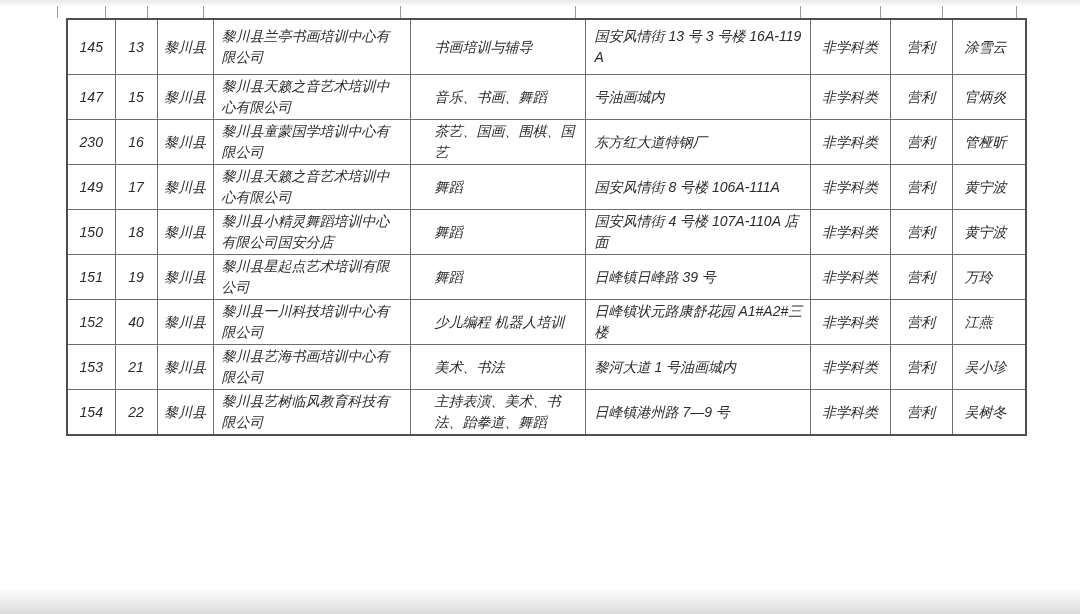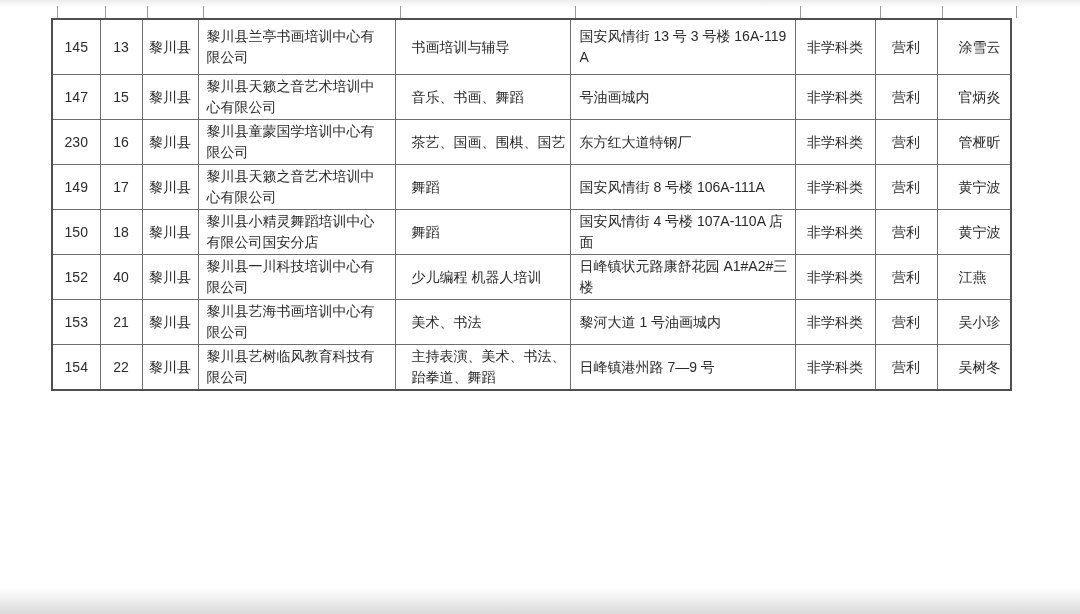--- a/index.html
+++ b/index.html
@@ -11,39 +11,39 @@
     -webkit-font-smoothing:antialiased;
   }
   .page{
     position:relative;width:1080px;height:614px;
     background:linear-gradient(#ebebeb 0px, #ffffff 7px, #ffffff 100%);
   }
   
   .stub{
     position:absolute;top:6px;width:1px;height:12px;background:#9a9a9a;
   }
-  .tablewrap{position:absolute;left:51px;top:18px;}
+  .tablewrap{position:absolute;left:66px;top:18px;font-style:italic;}
   table{
     border-collapse:collapse;table-layout:fixed;width:959px;
     border:2px solid #4f4f4f;
   }
   td{
     border:1px solid #6e6e6e;
     font-size:14px;line-height:21px;
     padding:1px 4px;
     vertical-align:middle;
     word-break:break-all;
     overflow:hidden;
   }
   tr:first-child td{padding-top:6px;padding-bottom:6px;}
   .col-seq,.col-no,.col-county,.col-category,.col-profit{text-align:center;}
   .col-name{padding-left:8px;padding-right:9px;}
-  .col-training{padding-left:16px;padding-right:4px;}
+  .col-training{padding-left:24px;padding-right:4px;}
   .col-address{padding-left:9px;padding-right:5px;}
-  .col-person{padding-left:21px;}
+  .col-person{padding-left:12px;}
   .bottom-shadow{
     position:absolute;left:0;bottom:0;width:1080px;height:26px;
     background:linear-gradient(rgba(255,255,255,0) 0%, #dadada 100%);
   }
 </style>
 </head>
 <body>
 
 <div class="page">
 
@@ -123,20 +123,31 @@
             <td class="col-no">18</td>
             <td class="col-county">黎川县</td>
             <td class="col-name">黎川县小精灵舞蹈培训中心有限公司国安分店</td>
             <td class="col-training">舞蹈</td>
             <td class="col-address">国安风情街 4 号楼 107A-110A 店面</td>
             <td class="col-category">非学科类</td>
             <td class="col-profit">营利</td>
             <td class="col-person">黄宁波</td>
           </tr>
           <tr>
+            <td class="col-seq">151</td>
+            <td class="col-no">19</td>
+            <td class="col-county">黎川县</td>
+            <td class="col-name">黎川县星起点艺术培训有限公司</td>
+            <td class="col-training">舞蹈</td>
+            <td class="col-address">日峰镇日峰路 39 号</td>
+            <td class="col-category">非学科类</td>
+            <td class="col-profit">营利</td>
+            <td class="col-person">万玲</td>
+          </tr>
+          <tr>
             <td class="col-seq">152</td>
             <td class="col-no">40</td>
             <td class="col-county">黎川县</td>
             <td class="col-name">黎川县一川科技培训中心有限公司</td>
             <td class="col-training">少儿编程 机器人培训</td>
             <td class="col-address">日峰镇状元路康舒花园 A1#A2#三楼</td>
             <td class="col-category">非学科类</td>
             <td class="col-profit">营利</td>
             <td class="col-person">江燕</td>
           </tr>

